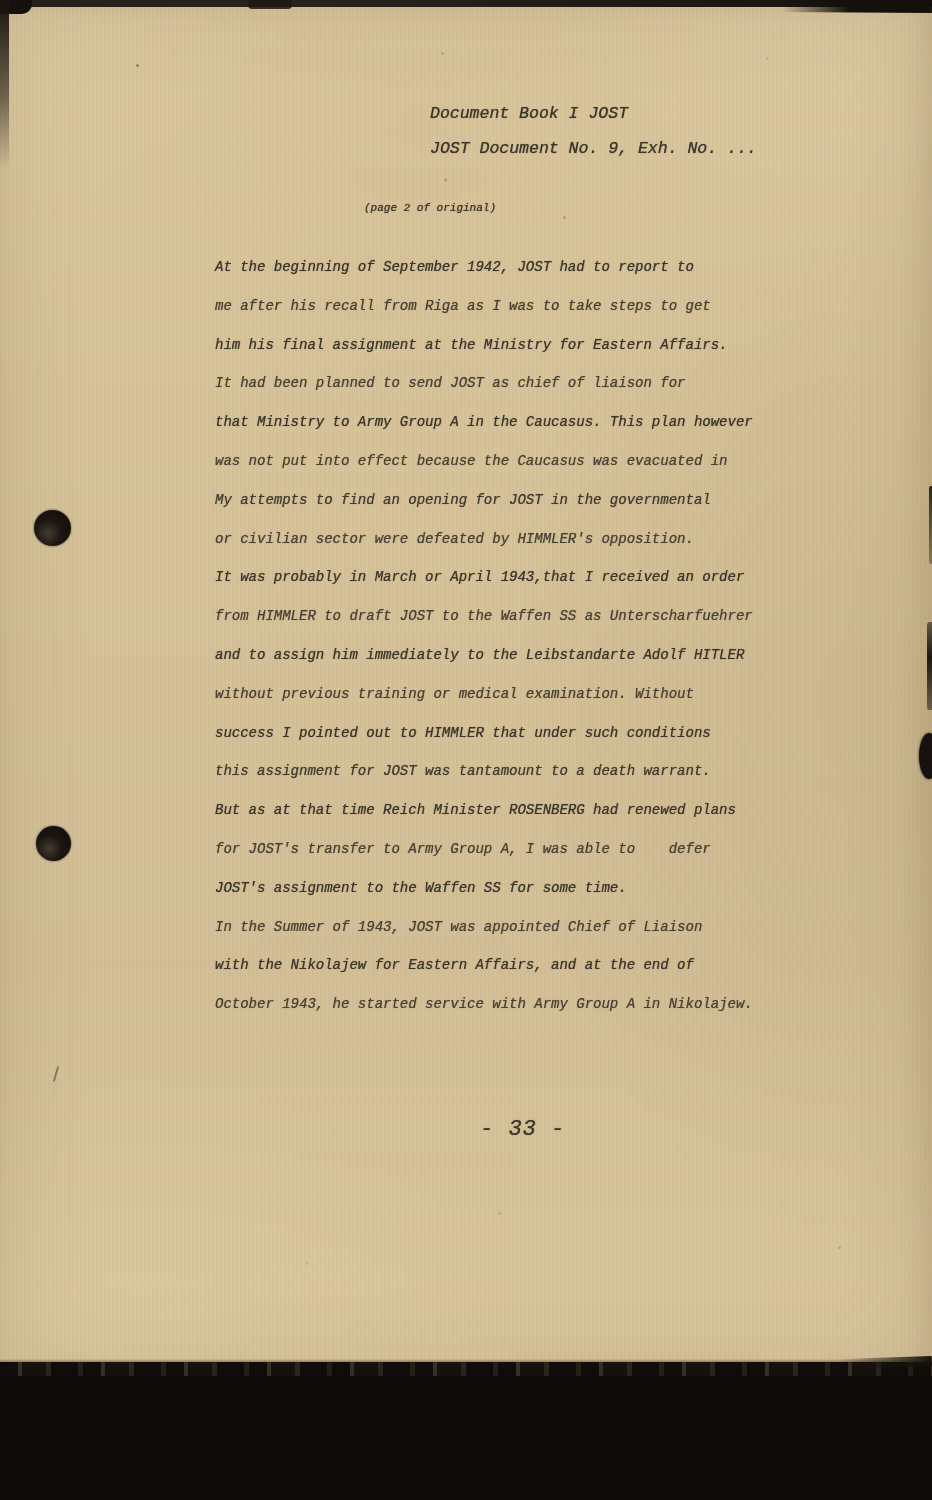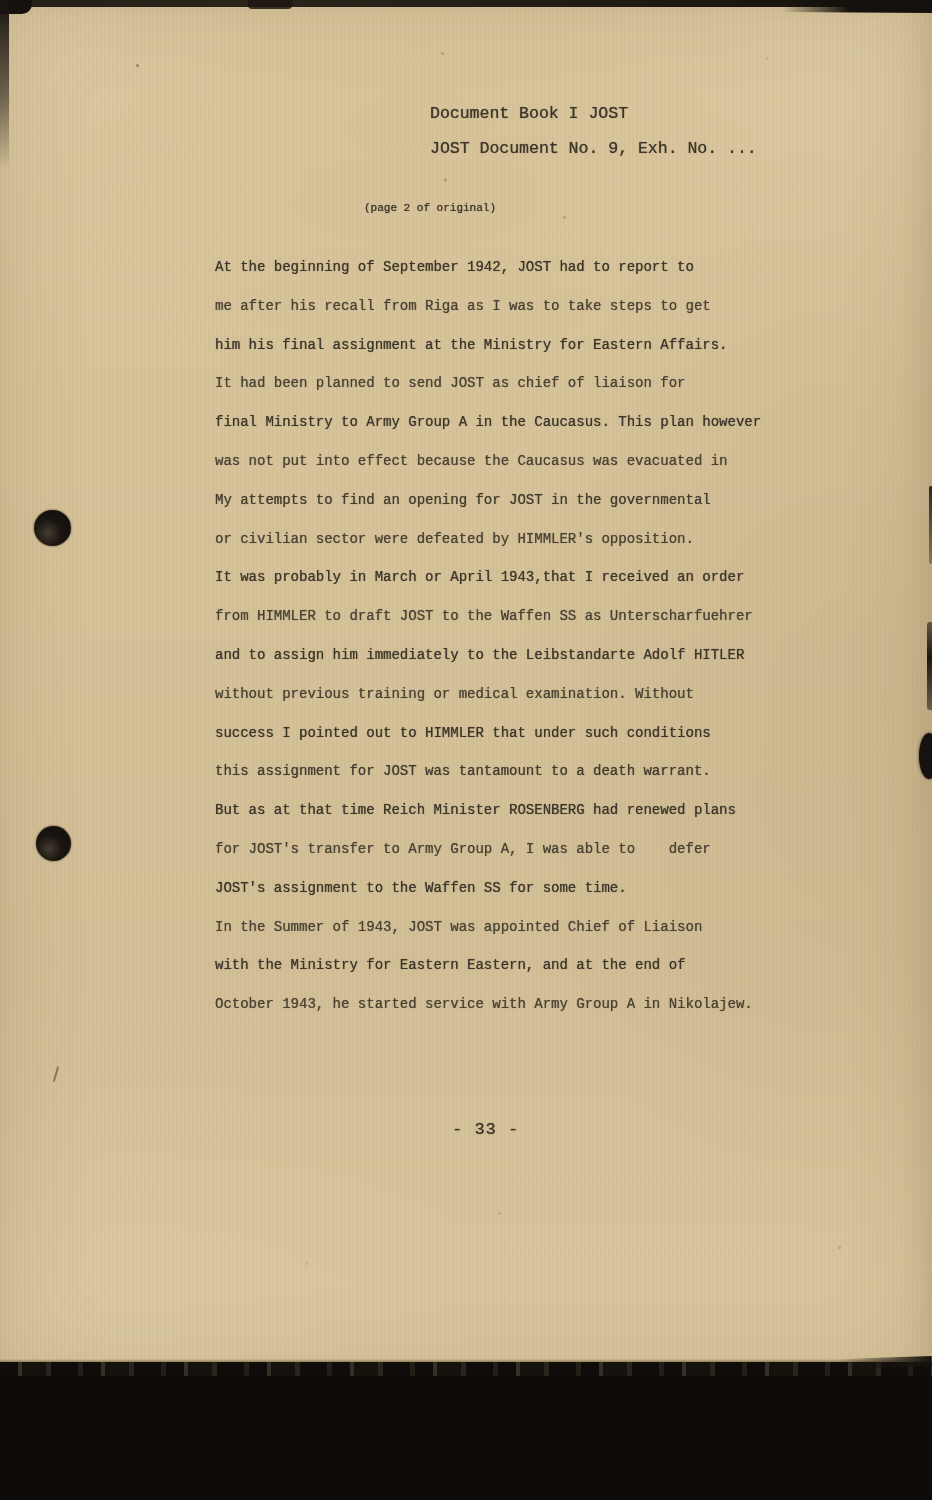--- a/index.html
+++ b/index.html
@@ -1,19 +1,20 @@
 <!DOCTYPE html>
 <html style="--paper: #d6c299; --ink: #3b352a; --edge: #1a1510;"><head>
 <meta charset="utf-8">
 <style>
   html,body{margin:0;padding:0;background:#0e0b08;}
   .scan{
     position:relative;width:932px;height:1376px;overflow:hidden;
     background:#14100c;
     font-family:"Liberation Mono","DejaVu Sans Mono",monospace;
+    font-style:italic;
   }
   .paper{
     position:absolute;inset:0;
     background-color:var(--paper,#d6c299);
     background-image:
       radial-gradient(ellipse 700px 500px at 45% 8%, rgba(190,160,105,.10), transparent 60%),
       radial-gradient(ellipse 500px 800px at 92% 50%, rgba(120,95,55,.09), transparent 70%),
       radial-gradient(ellipse 600px 400px at 15% 95%, rgba(235,220,180,.12), transparent 60%),
       repeating-linear-gradient(90deg, rgba(120,95,55,.022) 0 2px, rgba(246,236,206,.022) 2px 4px),
       linear-gradient(180deg, rgba(255,245,215,.10) 0%, rgba(0,0,0,0) 30%, rgba(0,0,0,.02) 70%, rgba(255,245,215,.06) 100%);
@@ -32,22 +33,22 @@
     position:absolute;left:364px;top:196px;
     font-size:11px;line-height:24px;
   }
   .body-text{
     position:absolute;left:215px;top:248px;
     font-size:14px;line-height:38.8px;
   }
   .body-text .line:nth-child(2n){opacity:.90;}
   .body-text .line:nth-child(7n){opacity:.95;}
   .page-number{
-    position:absolute;left:452px;top:1118px;
-    font-size:17px;line-height:24px;letter-spacing:1px;
+    position:absolute;left:480px;top:1118px;
+    font-size:22px;line-height:24px;letter-spacing:1px;
   }
   
   .hole{
     position:absolute;border-radius:50%;
     background:radial-gradient(circle at 38% 64%, #453c30 0%, #1a1510 42%, #110d09 100%);
     box-shadow:0 0 2px rgba(23,18,12,.85);
   }
   .hole-top{left:34px;top:510px;width:37px;height:36px;}
   .hole-bottom{left:36px;top:826px;width:35px;height:35px;}
   .edge-top{
@@ -103,35 +104,35 @@
     <div class="typed">JOST Document No. 9, Exh. No. ...</div>
   </header>
 
   <div class="subtitle typed">(page 2 of original)</div>
 
   <main class="body-text">
     <div class="typed line">At the beginning of September 1942, JOST had to report to</div>
     <div class="typed line">me after his recall from Riga as I was to take steps to get</div>
     <div class="typed line">him his final assignment at the Ministry for Eastern Affairs.</div>
     <div class="typed line">It had been planned to send JOST as chief of liaison for</div>
-    <div class="typed line">final Ministry to Army Group A in the Caucasus. This plan however</div>
+    <div class="typed line">that Ministry to Army Group A in the Caucasus. This plan however</div>
     <div class="typed line">was not put into effect because the Caucasus was evacuated in</div>
     <div class="typed line">My attempts to find an opening for JOST in the governmental</div>
     <div class="typed line">or civilian sector were defeated by HIMMLER's opposition.</div>
     <div class="typed line">It was probably in March or April 1943,that I received an order</div>
     <div class="typed line">from HIMMLER to draft JOST to the Waffen SS as Unterscharfuehrer</div>
     <div class="typed line">and to assign him immediately to the Leibstandarte Adolf HITLER</div>
     <div class="typed line">without previous training or medical examination. Without</div>
     <div class="typed line">success I pointed out to HIMMLER that under such conditions</div>
     <div class="typed line">this assignment for JOST was tantamount to a death warrant.</div>
     <div class="typed line">But as at that time Reich Minister ROSENBERG had renewed plans</div>
     <div class="typed line">for JOST's transfer to Army Group A, I was able to    defer</div>
     <div class="typed line">JOST's assignment to the Waffen SS for some time.</div>
     <div class="typed line">In the Summer of 1943, JOST was appointed Chief of Liaison</div>
-    <div class="typed line">with the Ministry for Eastern Eastern, and at the end of</div>
+    <div class="typed line">with the Nikolajew for Eastern Affairs, and at the end of</div>
     <div class="typed line">October 1943, he started service with Army Group A in Nikolajew.</div>
   </main>
 
   <div class="page-number typed">- 33 -</div>
 
   <div class="hole hole-top"></div>
   <div class="hole hole-bottom"></div>
 
   <div class="edge-top"></div>
   <div class="edge-top-notch"></div>

